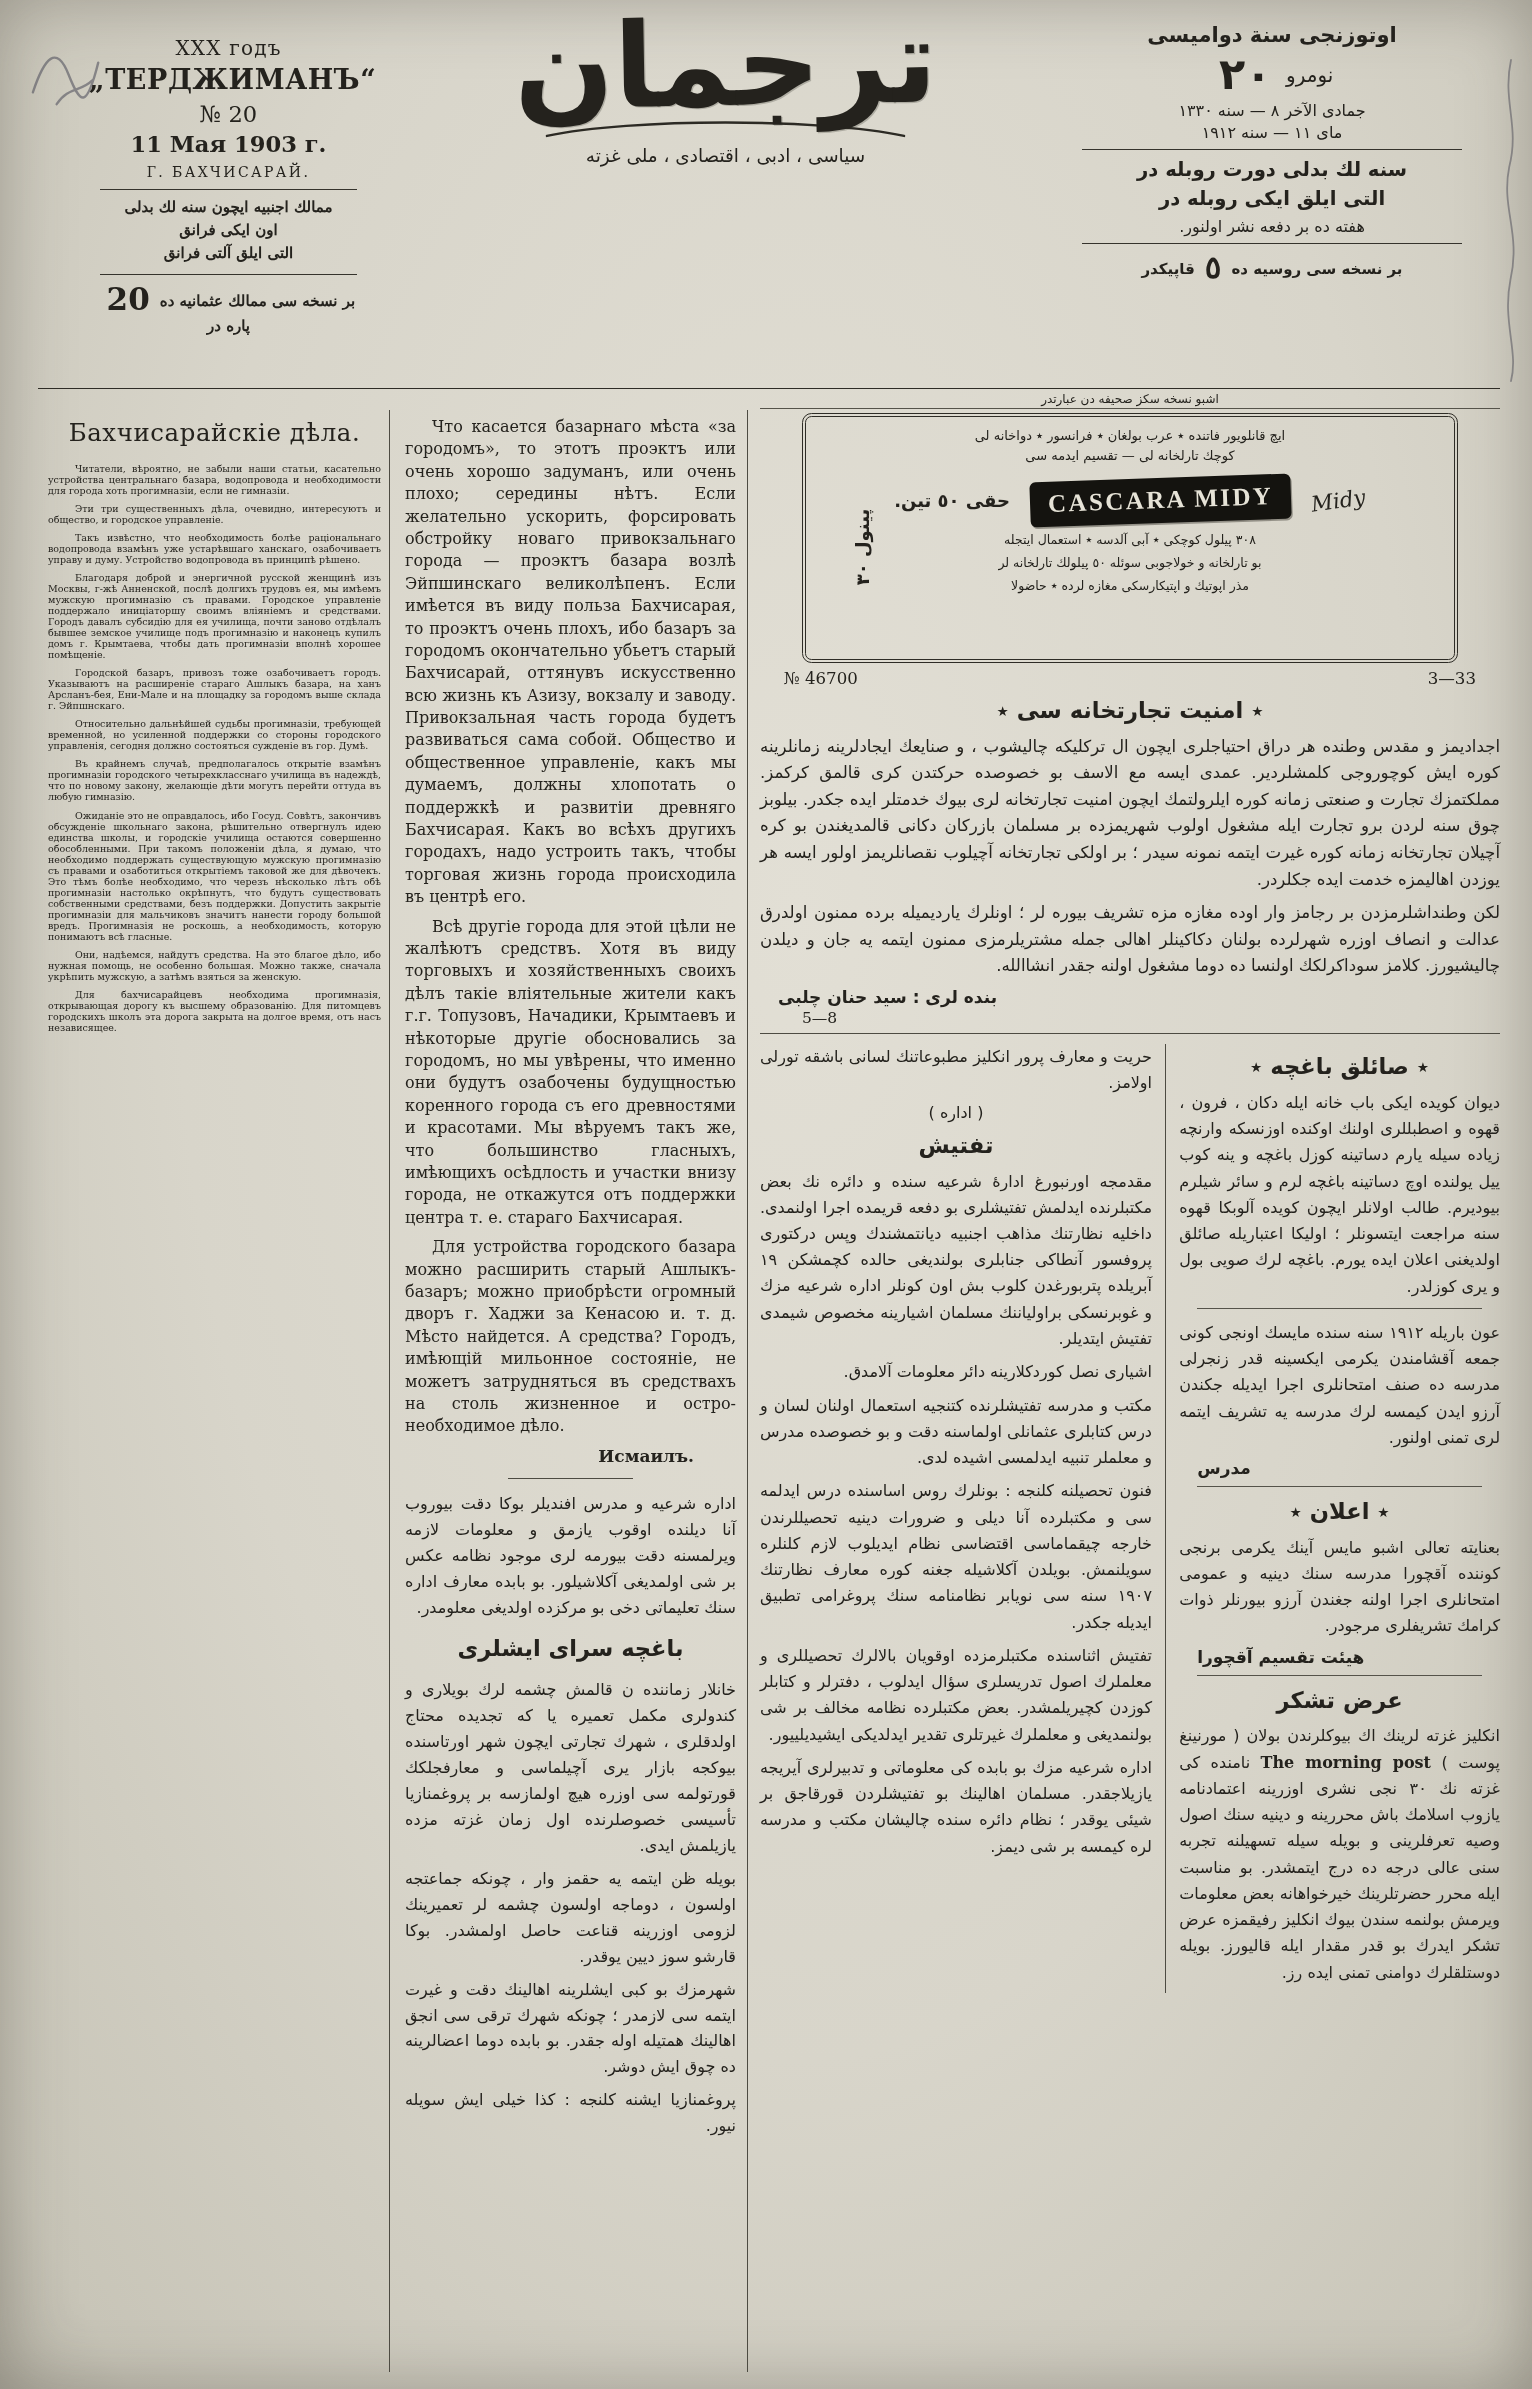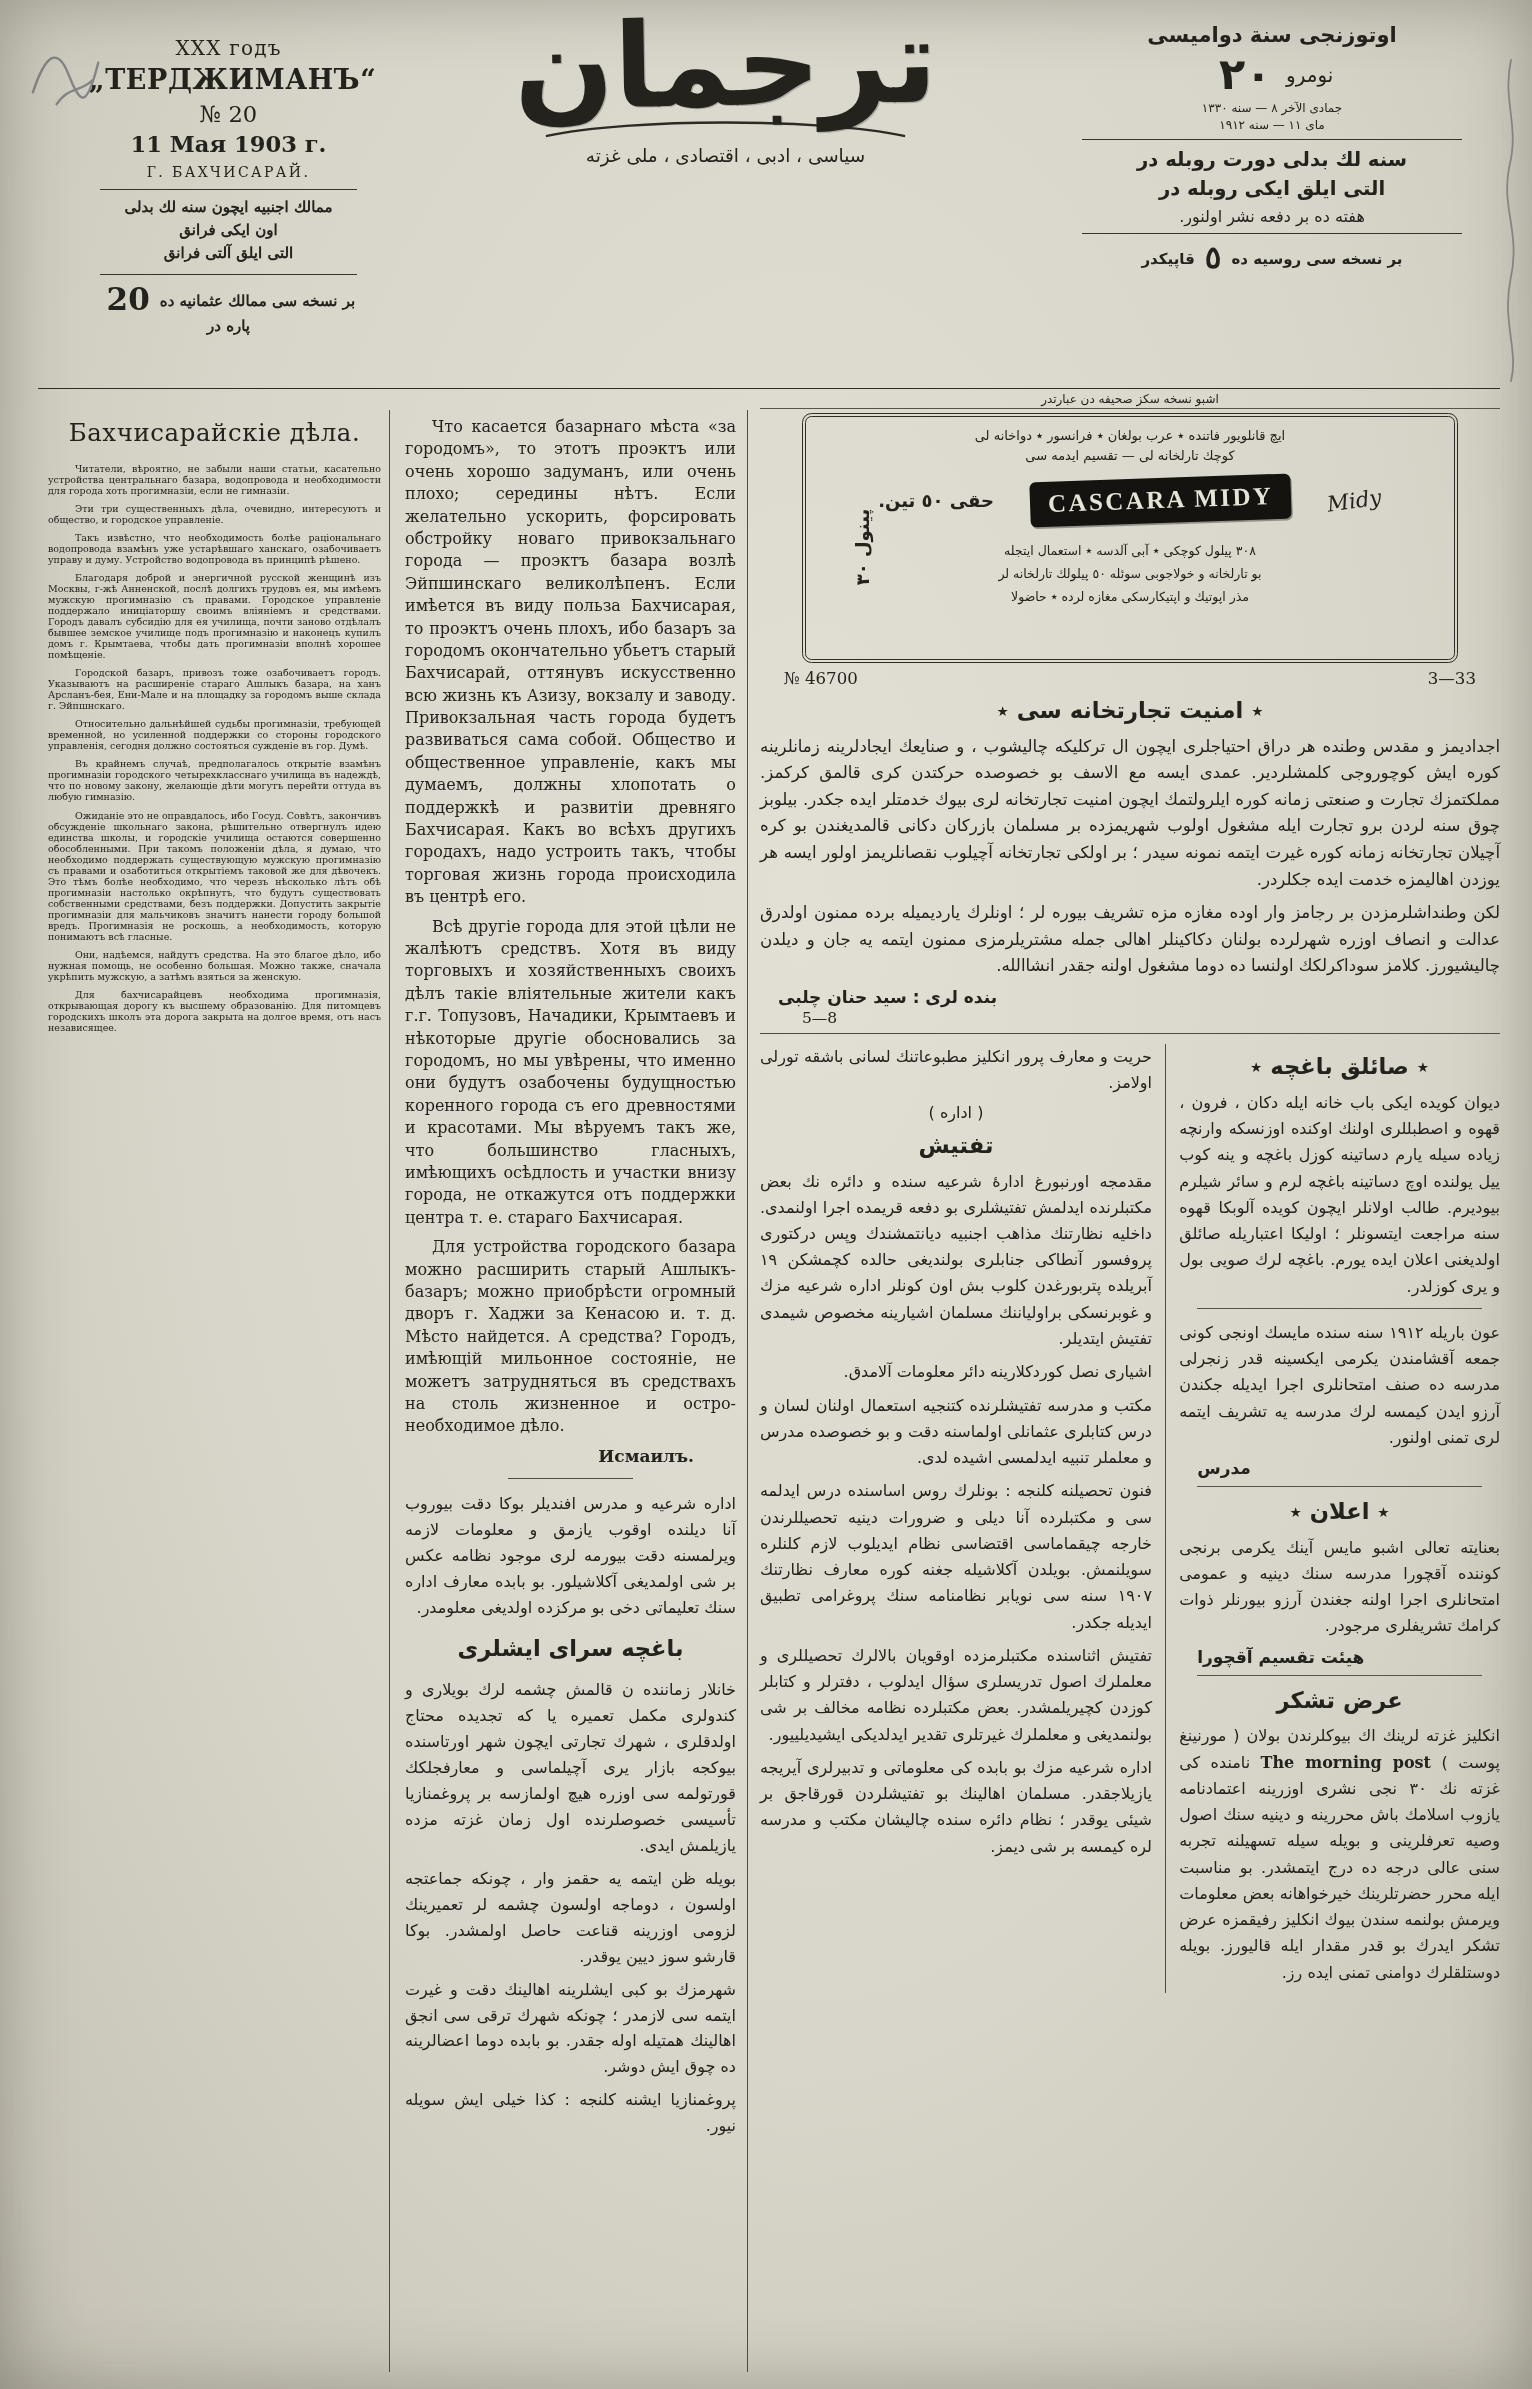--- a/index.html
+++ b/index.html
@@ -27,21 +27,21 @@
   .copyline{font-size:15px;font-weight:bold;direction:rtl;margin-top:4.8px;}
   .copyline .bignum{font-size:31px;font-weight:bold;vertical-align:-3.6px;padding:0 4.8px;font-family:"DejaVu Serif",serif;}
   .mh-center{position:absolute;left:452px;top:3.6px;width:547px;text-align:center;}
   .title-ar{font-family:"DejaVu Sans",sans-serif;font-size:117px;font-weight:bold;line-height:1.05;direction:rtl;transform:rotate(-1deg);text-shadow:1.2px 1.2px 0 rgba(40,38,30,.25);}
   .flourish{display:block;margin:-8.3px auto 0;}
   .subtitle-ar{font-family:"DejaVu Sans",sans-serif;font-size:18.4px;direction:rtl;margin-top:2.4px;letter-spacing:0.6px;}
   .mh-right{position:absolute;left:1046px;top:22.6px;width:452px;text-align:center;font-family:"DejaVu Sans",sans-serif;direction:rtl;}
   .mh-right .r1{font-size:21px;font-weight:bold;}
   .numero-row{font-size:20px;margin-top:2.4px;}
   .numero-row .bignum{font-size:43px;font-weight:bold;vertical-align:-7.1px;padding:0 8.3px;}
-  .mh-right .rdate{font-size:12px;margin-top:2.4px;}
+  .mh-right .rdate{font-size:16px;margin-top:2.4px;}
   .mh-right .hairline{border-top:1.2px solid #35332c;margin:7.1px 36px 4.8px;}
   .mh-right .rprice{font-size:19.6px;font-weight:bold;line-height:1.5;}
   .mh-right .rweekly{font-size:16px;margin-top:3.6px;}
   
   .rule-main{position:absolute;left:38px;right:33px;top:388px;border-top:1.8px solid #2e2c26;}
   .issue-note{position:absolute;left:760px;top:392px;width:740px;text-align:center;font-family:"DejaVu Sans",sans-serif;font-size:12px;direction:rtl;border-bottom:0.6px solid #55534a;padding-bottom:2.4px;}
   .vr{position:absolute;top:410px;width:1.2px;background:#4d4b42;height:1962px;}
   .vr1{left:389px;}
   .vr2{left:747px;}
   
@@ -55,21 +55,21 @@
   .sig-ru{text-align:right;padding-right:42px;font-weight:bold;font-size:17px;margin:3.6px 0 9.5px;}
   .short-rule{width:125px;margin:9.5px auto 12px;border-top:1.2px solid #4d4b42;}
   .ar{font-family:"DejaVu Sans",sans-serif;direction:rtl;text-align:justify;}
   .col2 .ar{font-size:16px;line-height:1.62;}
   .ar p{margin:0 0 7.1px;}
   .ar-head{font-family:"DejaVu Sans",sans-serif;direction:rtl;font-size:22.6px;font-weight:bold;text-align:center;margin:9.5px 0 10.7px;}
   
   .rhalf{position:absolute;left:760px;top:409px;width:740px;}
   .ad-box{border:4.8px double #2e2c26;border-radius:9.5px;width:656px;margin:3.6px auto 0;padding:9.5px 15.5px 8.3px;box-sizing:border-box;position:relative;min-height:250px;}
   .ad-line{font-size:13px;line-height:1.5;text-align:center;}
-  .ad-mid{display:flex;align-items:center;justify-content:center;gap:36px;margin:13px 0 18px;}
+  .ad-mid{display:flex;align-items:center;justify-content:center;gap:20px;margin:13px 0 7px;}
   .ad-brand{background:#14130f;color:#e6e3d7;font-family:"Liberation Serif",serif;font-weight:bold;font-size:25px;letter-spacing:2.4px;padding:8.3px 18px;border-radius:6px;transform:rotate(-2deg);box-shadow:1.2px 1.8px 0 rgba(40,38,30,.4);}
   .ad-script{font-family:"DejaVu Serif",serif;font-style:italic;font-size:21.4px;transform:rotate(-8deg);}
   .ad-price{font-size:18px;font-weight:bold;}
   .ad-side{position:absolute;left:18px;top:54%;transform:translateY(-50%) rotate(-90deg);font-size:18px;font-weight:bold;white-space:nowrap;}
   .ad-note{font-size:12.5px;line-height:1.55;text-align:center;margin-top:3.6px;}
   .ad-numrow{display:flex;justify-content:space-between;font-size:16.6px;margin:6px 24px 3.6px;font-family:"DejaVu Serif",serif;}
   .wide-art .ar{font-size:16.6px;line-height:1.6;}
   .sig-ar{direction:rtl;text-align:left;font-family:"DejaVu Sans",sans-serif;font-size:17px;font-weight:bold;margin:2.4px 18px 0;}
   .code-sm{font-family:"DejaVu Serif",serif;font-size:15.5px;margin:2.4px 0 2.4px 42px;}
   .rh-rule{border-top:1.2px solid #4d4b42;margin:6px 0 9.5px;}

